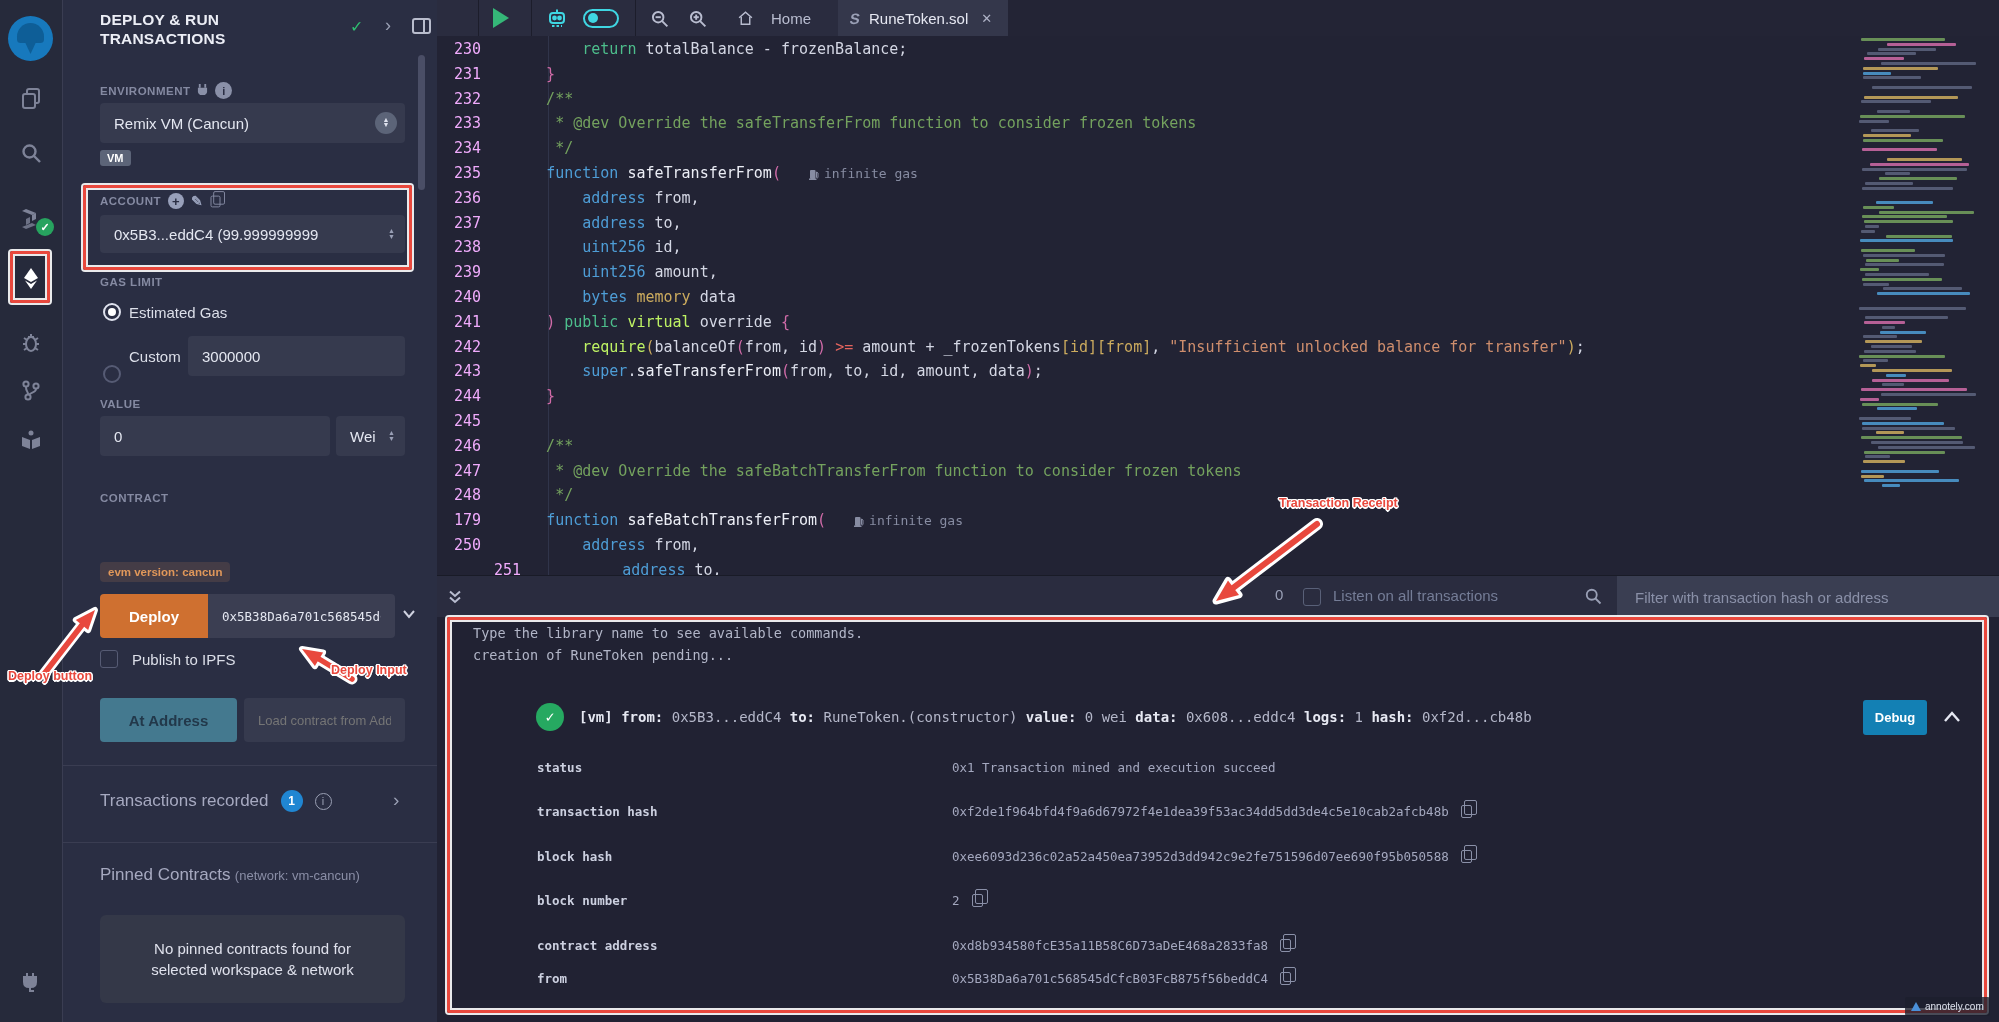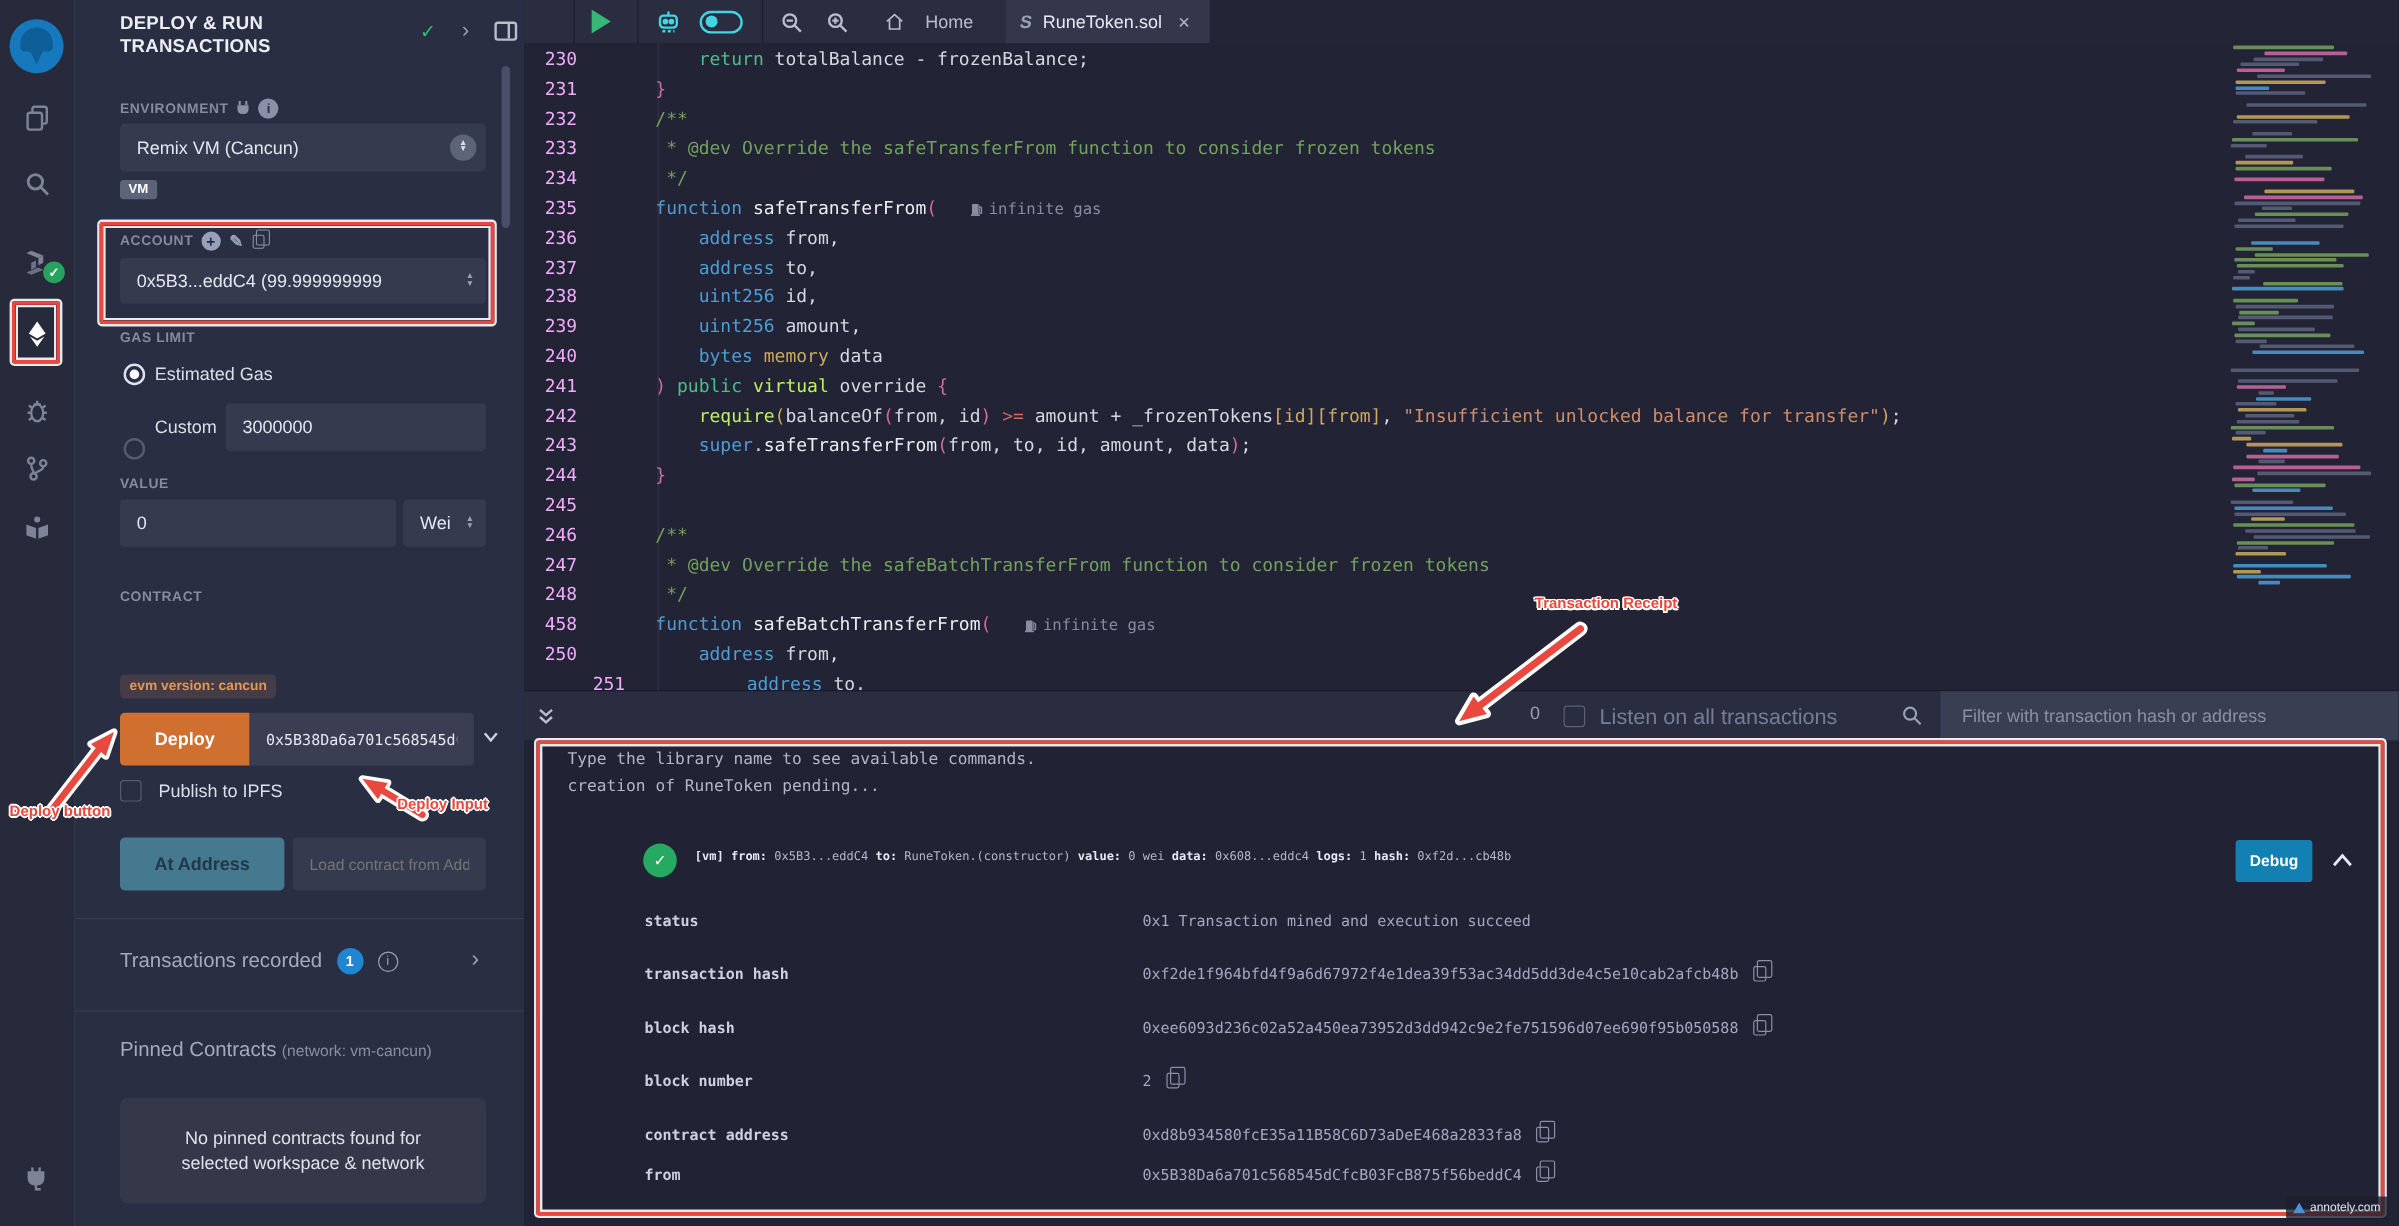--- a/index.html
+++ b/index.html
@@ -61,24 +61,24 @@
   .gas-note svg { vertical-align:-2px; margin-right:5px; }
   #minimap { position:absolute; left:1420px; top:2px; width:136px; height:452px; cursor:pointer; }
   .mm-row { height:3px; margin-bottom:1.8px; border-radius:1px; opacity:.85; }
 
   
   #termbar { position:absolute; left:0; top:575px; width:1562px; height:42px; background:#2a2c3f; border-top:1px solid #191b27; display:flex; align-items:center; }
   #terminal { position:absolute; left:0; top:617px; width:1562px; height:405px; background:#212233; font-family:"DejaVu Sans Mono",monospace; }
   .term-line { position:absolute; left:36px; color:#b2b6c8; font-size:13.5px; white-space:pre; }
   #filter-input { position:absolute; left:1180px; top:0; width:382px; height:42px; background:#3a3e52; border:none; color:#e4e7f1; font-size:15px; padding:0 18px; font-family:"Liberation Sans",sans-serif; }
   #filter-input::placeholder { color:#8a90a8; }
-  #listen-label { color:#757d97; font-size:18px; }
+  #listen-label { color:#757d97; font-size:15px; }
   #tx-count { color:#9aa0b6; font-size:15px; }
   #receipt-check { position:absolute; left:99px; top:86px; width:28px; height:28px; border-radius:50%; background:#26a961; color:#fff; font-size:15px; font-weight:bold; display:flex; align-items:center; justify-content:center; }
-  #receipt-summary { position:absolute; left:142px; top:92px; width:1260px; font-size:10px; color:#b4b7c9; white-space:nowrap; overflow:hidden; }
+  #receipt-summary { position:absolute; left:142px; top:92px; width:1260px; font-size:14px; color:#b4b7c9; white-space:nowrap; overflow:hidden; }
   #receipt-summary b { color:#e6e8f2; font-weight:bold; }
   #debug-btn { position:absolute; left:1426px; top:83px; width:64px; height:35px; background:#1380b4; color:#fff; border:none; border-radius:3px; font-weight:bold; font-size:13px; font-family:"Liberation Sans",sans-serif; cursor:pointer; }
   #collapse-chev { position:absolute; left:1506px; top:92px; cursor:pointer; }
   .r-row { position:absolute; left:100px; width:1380px; height:20px; display:flex; align-items:center; }
   .r-label { width:415px; font-size:12.5px; font-weight:bold; color:#ccd0e0; }
   .r-value { font-size:12.5px; color:#a4a8bf; display:flex; align-items:center; gap:12px; }
 
   
   .ann-box { position:absolute; border:3px solid #e8483d; border-radius:2px; box-shadow:0 0 0 2px rgba(255,255,255,.9), inset 0 0 0 2px rgba(255,255,255,.9); pointer-events:none; z-index:40; }
   .ann-label { position:absolute; color:#e8483d; font-weight:bold; font-size:12.5px; z-index:42; pointer-events:none;
@@ -306,21 +306,21 @@
           <div class="code-line" style="top: 224.2px;"><span class="ln">239</span><span class="tk-w">        </span><span class="tk-b">uint256</span><span class="tk-w"> amount,</span></div>
           <div class="code-line" style="top: 249px;"><span class="ln">240</span><span class="tk-w">        </span><span class="tk-b">bytes</span><span class="tk-w"> </span><span class="tk-y">memory</span><span class="tk-w"> data</span></div>
           <div class="code-line" style="top: 273.8px;"><span class="ln">241</span><span class="tk-w">    </span><span class="tk-p">)</span><span class="tk-w"> </span><span class="tk-g">public</span><span class="tk-w"> </span><span class="tk-t">virtual</span><span class="tk-w"> override </span><span class="tk-p">{</span></div>
           <div class="code-line" style="top: 298.6px;"><span class="ln">242</span><span class="tk-w">        </span><span class="tk-t">require</span><span class="tk-y">(</span><span class="tk-w">balanceOf</span><span class="tk-p">(</span><span class="tk-w">from, id</span><span class="tk-p">)</span><span class="tk-w"> </span><span class="tk-r">&gt;=</span><span class="tk-w"> amount + _frozenTokens</span><span class="tk-y">[id][from]</span><span class="tk-w">, </span><span class="tk-s">"Insufficient unlocked balance for transfer"</span><span class="tk-y">)</span><span class="tk-w">;</span></div>
           <div class="code-line" style="top: 323.4px;"><span class="ln">243</span><span class="tk-w">        </span><span class="tk-b">super</span><span class="tk-w">.</span><span class="tk-f">safeTransferFrom</span><span class="tk-p">(</span><span class="tk-w">from, to, id, amount, data</span><span class="tk-p">)</span><span class="tk-w">;</span></div>
           <div class="code-line" style="top: 348.2px;"><span class="ln">244</span><span class="tk-p">    }</span></div>
           <div class="code-line" style="top: 373px;"><span class="ln">245</span></div>
           <div class="code-line" style="top: 397.8px;"><span class="ln">246</span><span class="tk-c">    /**</span></div>
           <div class="code-line" style="top: 422.6px;"><span class="ln">247</span><span class="tk-c">     * @dev Override the safeBatchTransferFrom function to consider frozen tokens</span></div>
           <div class="code-line" style="top: 447.4px;"><span class="ln">248</span><span class="tk-c">     */</span></div>
-          <div class="code-line" style="top: 472.2px;"><span class="ln">458</span><span class="tk-w">    </span><span class="tk-b">function</span><span class="tk-w"> </span><span class="tk-f">safeBatchTransferFrom</span><span class="tk-p">(</span><span class="gas-note"><svg width="10" height="12" viewBox="0 0 10 12" fill="#878ca2">
+          <div class="code-line" style="top: 472.2px;"><span class="ln">179</span><span class="tk-w">    </span><span class="tk-b">function</span><span class="tk-w"> </span><span class="tk-f">safeBatchTransferFrom</span><span class="tk-p">(</span><span class="gas-note"><svg width="10" height="12" viewBox="0 0 10 12" fill="#878ca2">
                 <rect x="1" y="2" width="5.5" height="9" rx="1"></rect>
                 <rect x="0" y="10.5" width="7.5" height="1.5"></rect>
                 <path d="M7.5 4 L9 5 L9 9.5 A1 1 0 0 1 7.5 9.5 Z" fill="none" stroke="#878ca2" stroke-width="1"></path>
               </svg><span>infinite gas</span></span></div>
           <div class="code-line" style="top: 497px;"><span class="ln">250</span><span class="tk-w">        </span><span class="tk-b">address</span><span class="tk-w"> from,</span></div>
           <div class="code-line" style="top: 521.8px; margin-left: 40px;"><span class="ln">251</span><span class="tk-w">        </span><span class="tk-b">address</span><span class="tk-w"> to,</span></div>
         </div>
       <div id="minimap">
           <div class="mm-row" style="margin-left: 3.56426px; width: 84.7949px; background: rgb(116, 162, 94);"></div>
           <div class="mm-row" style="margin-left: 29.718px; width: 69.1283px; background: rgb(208, 107, 168);"></div>

